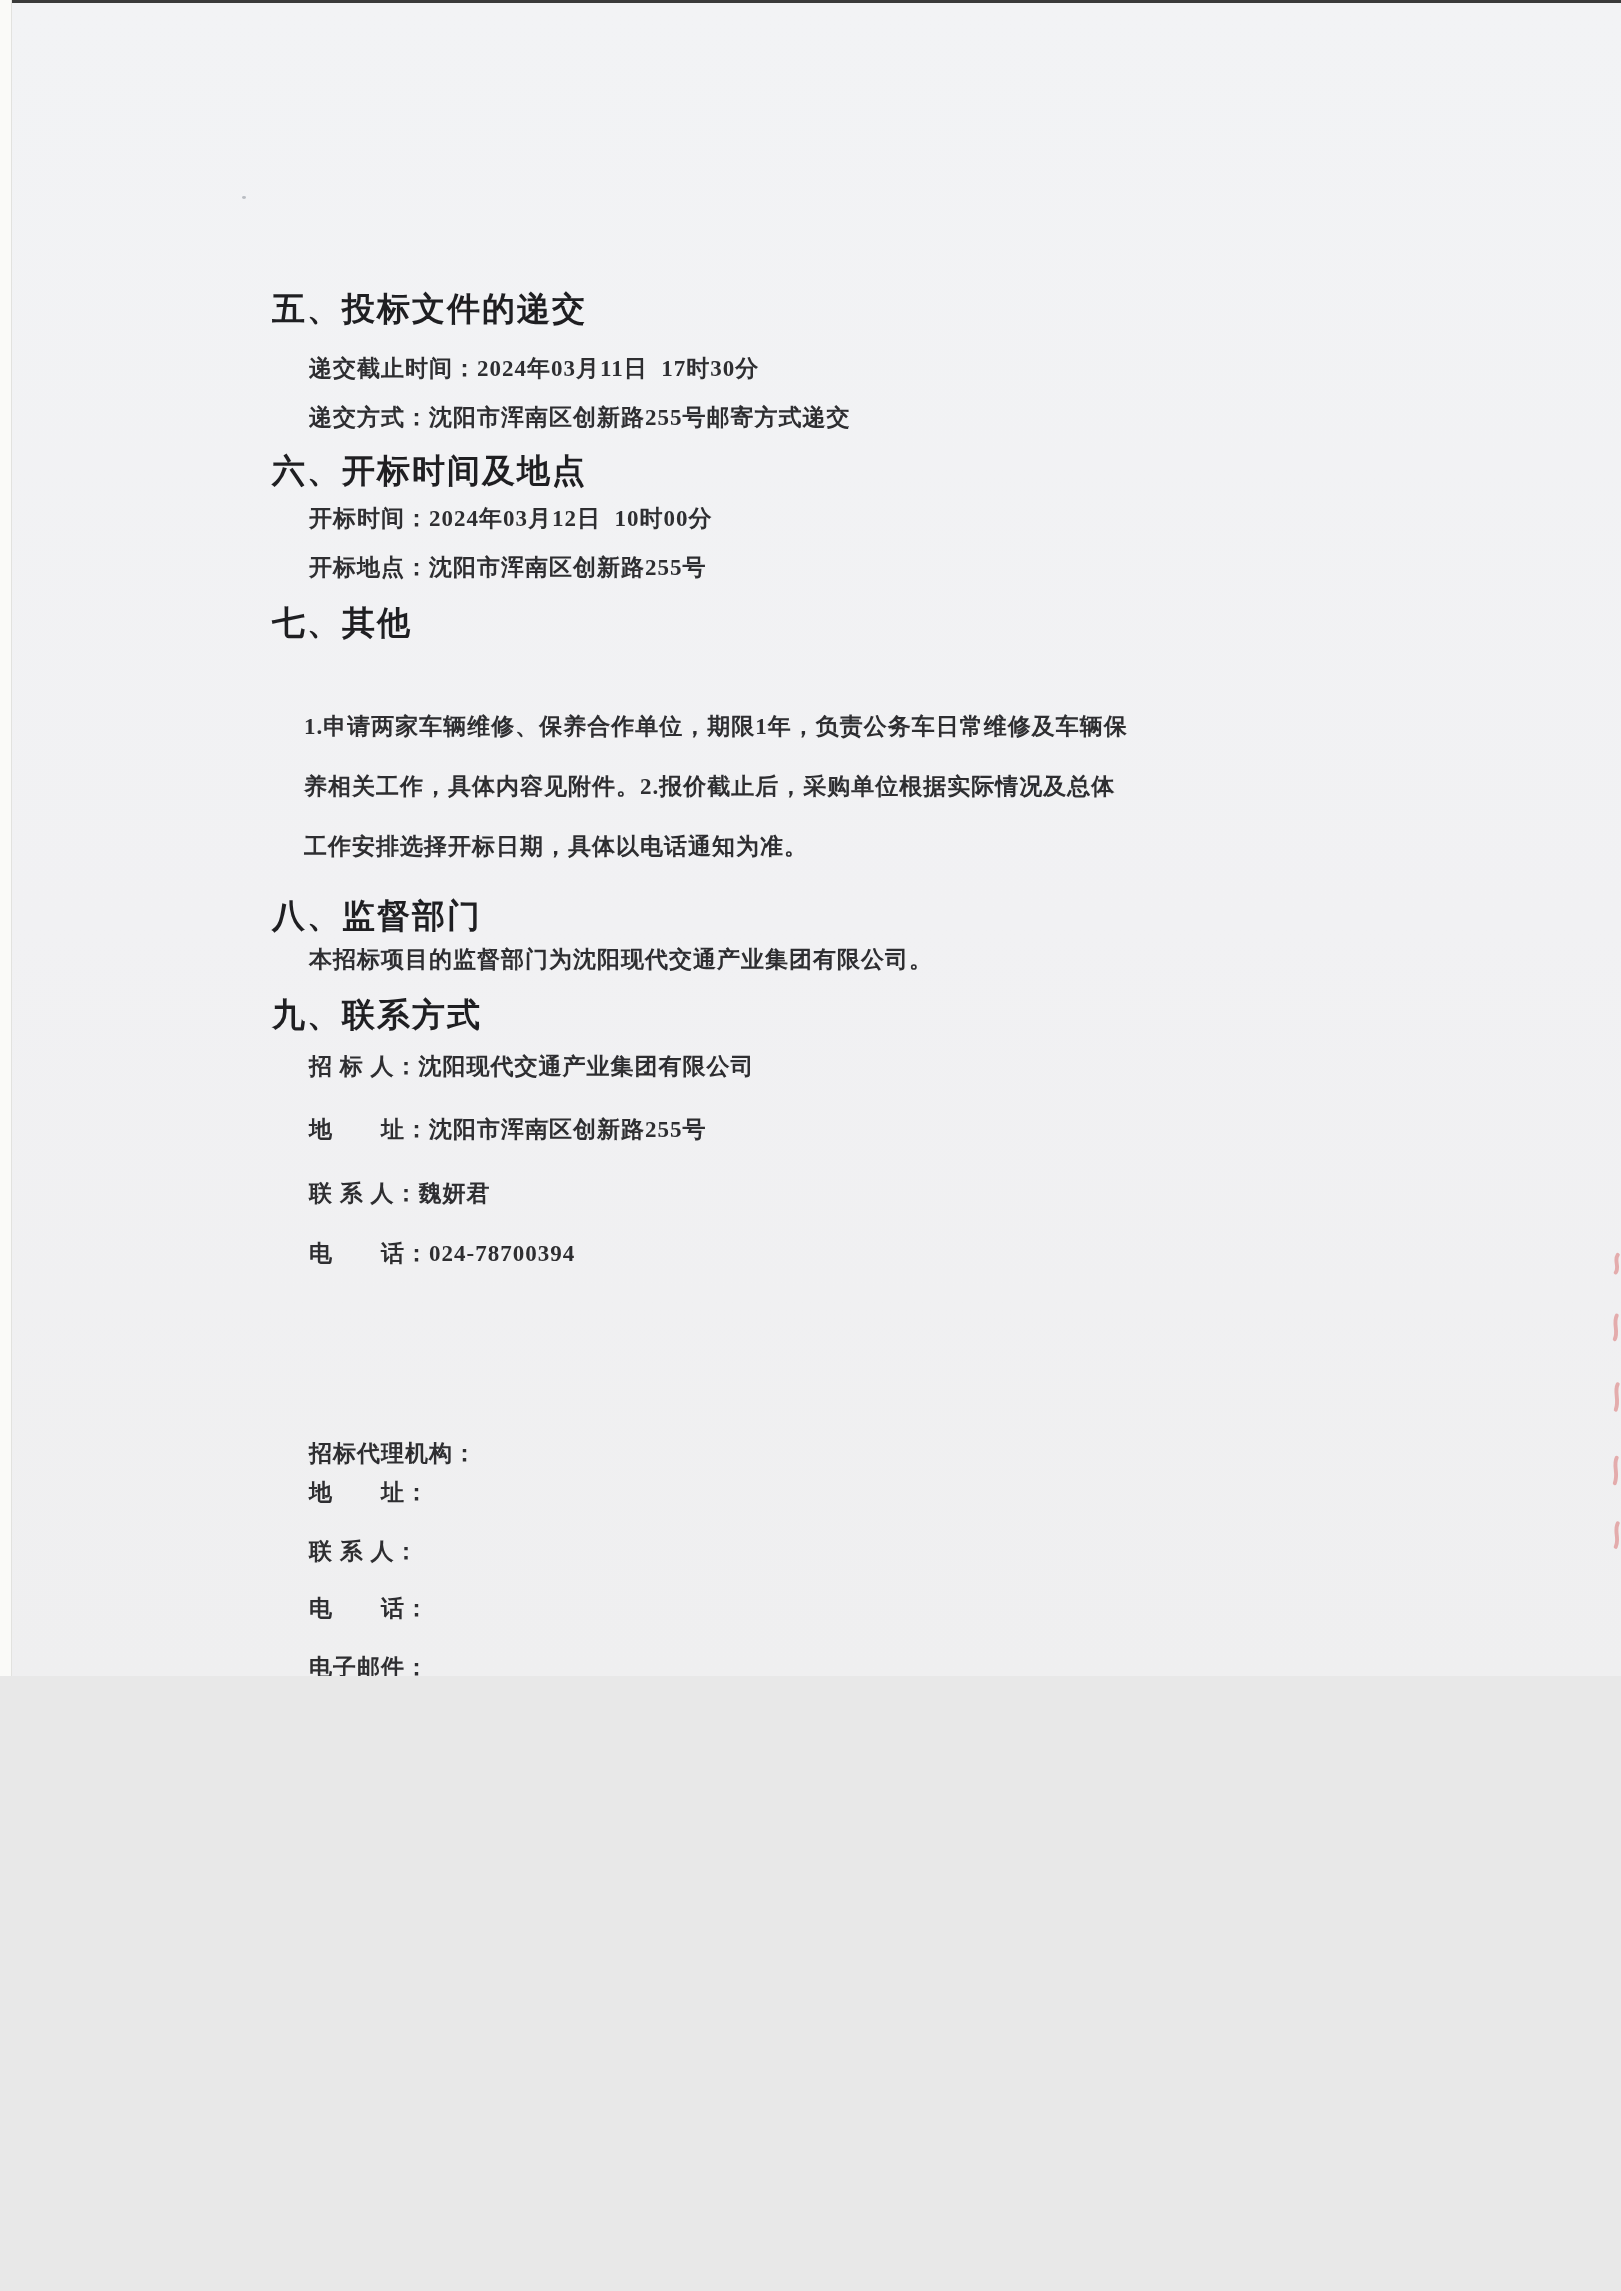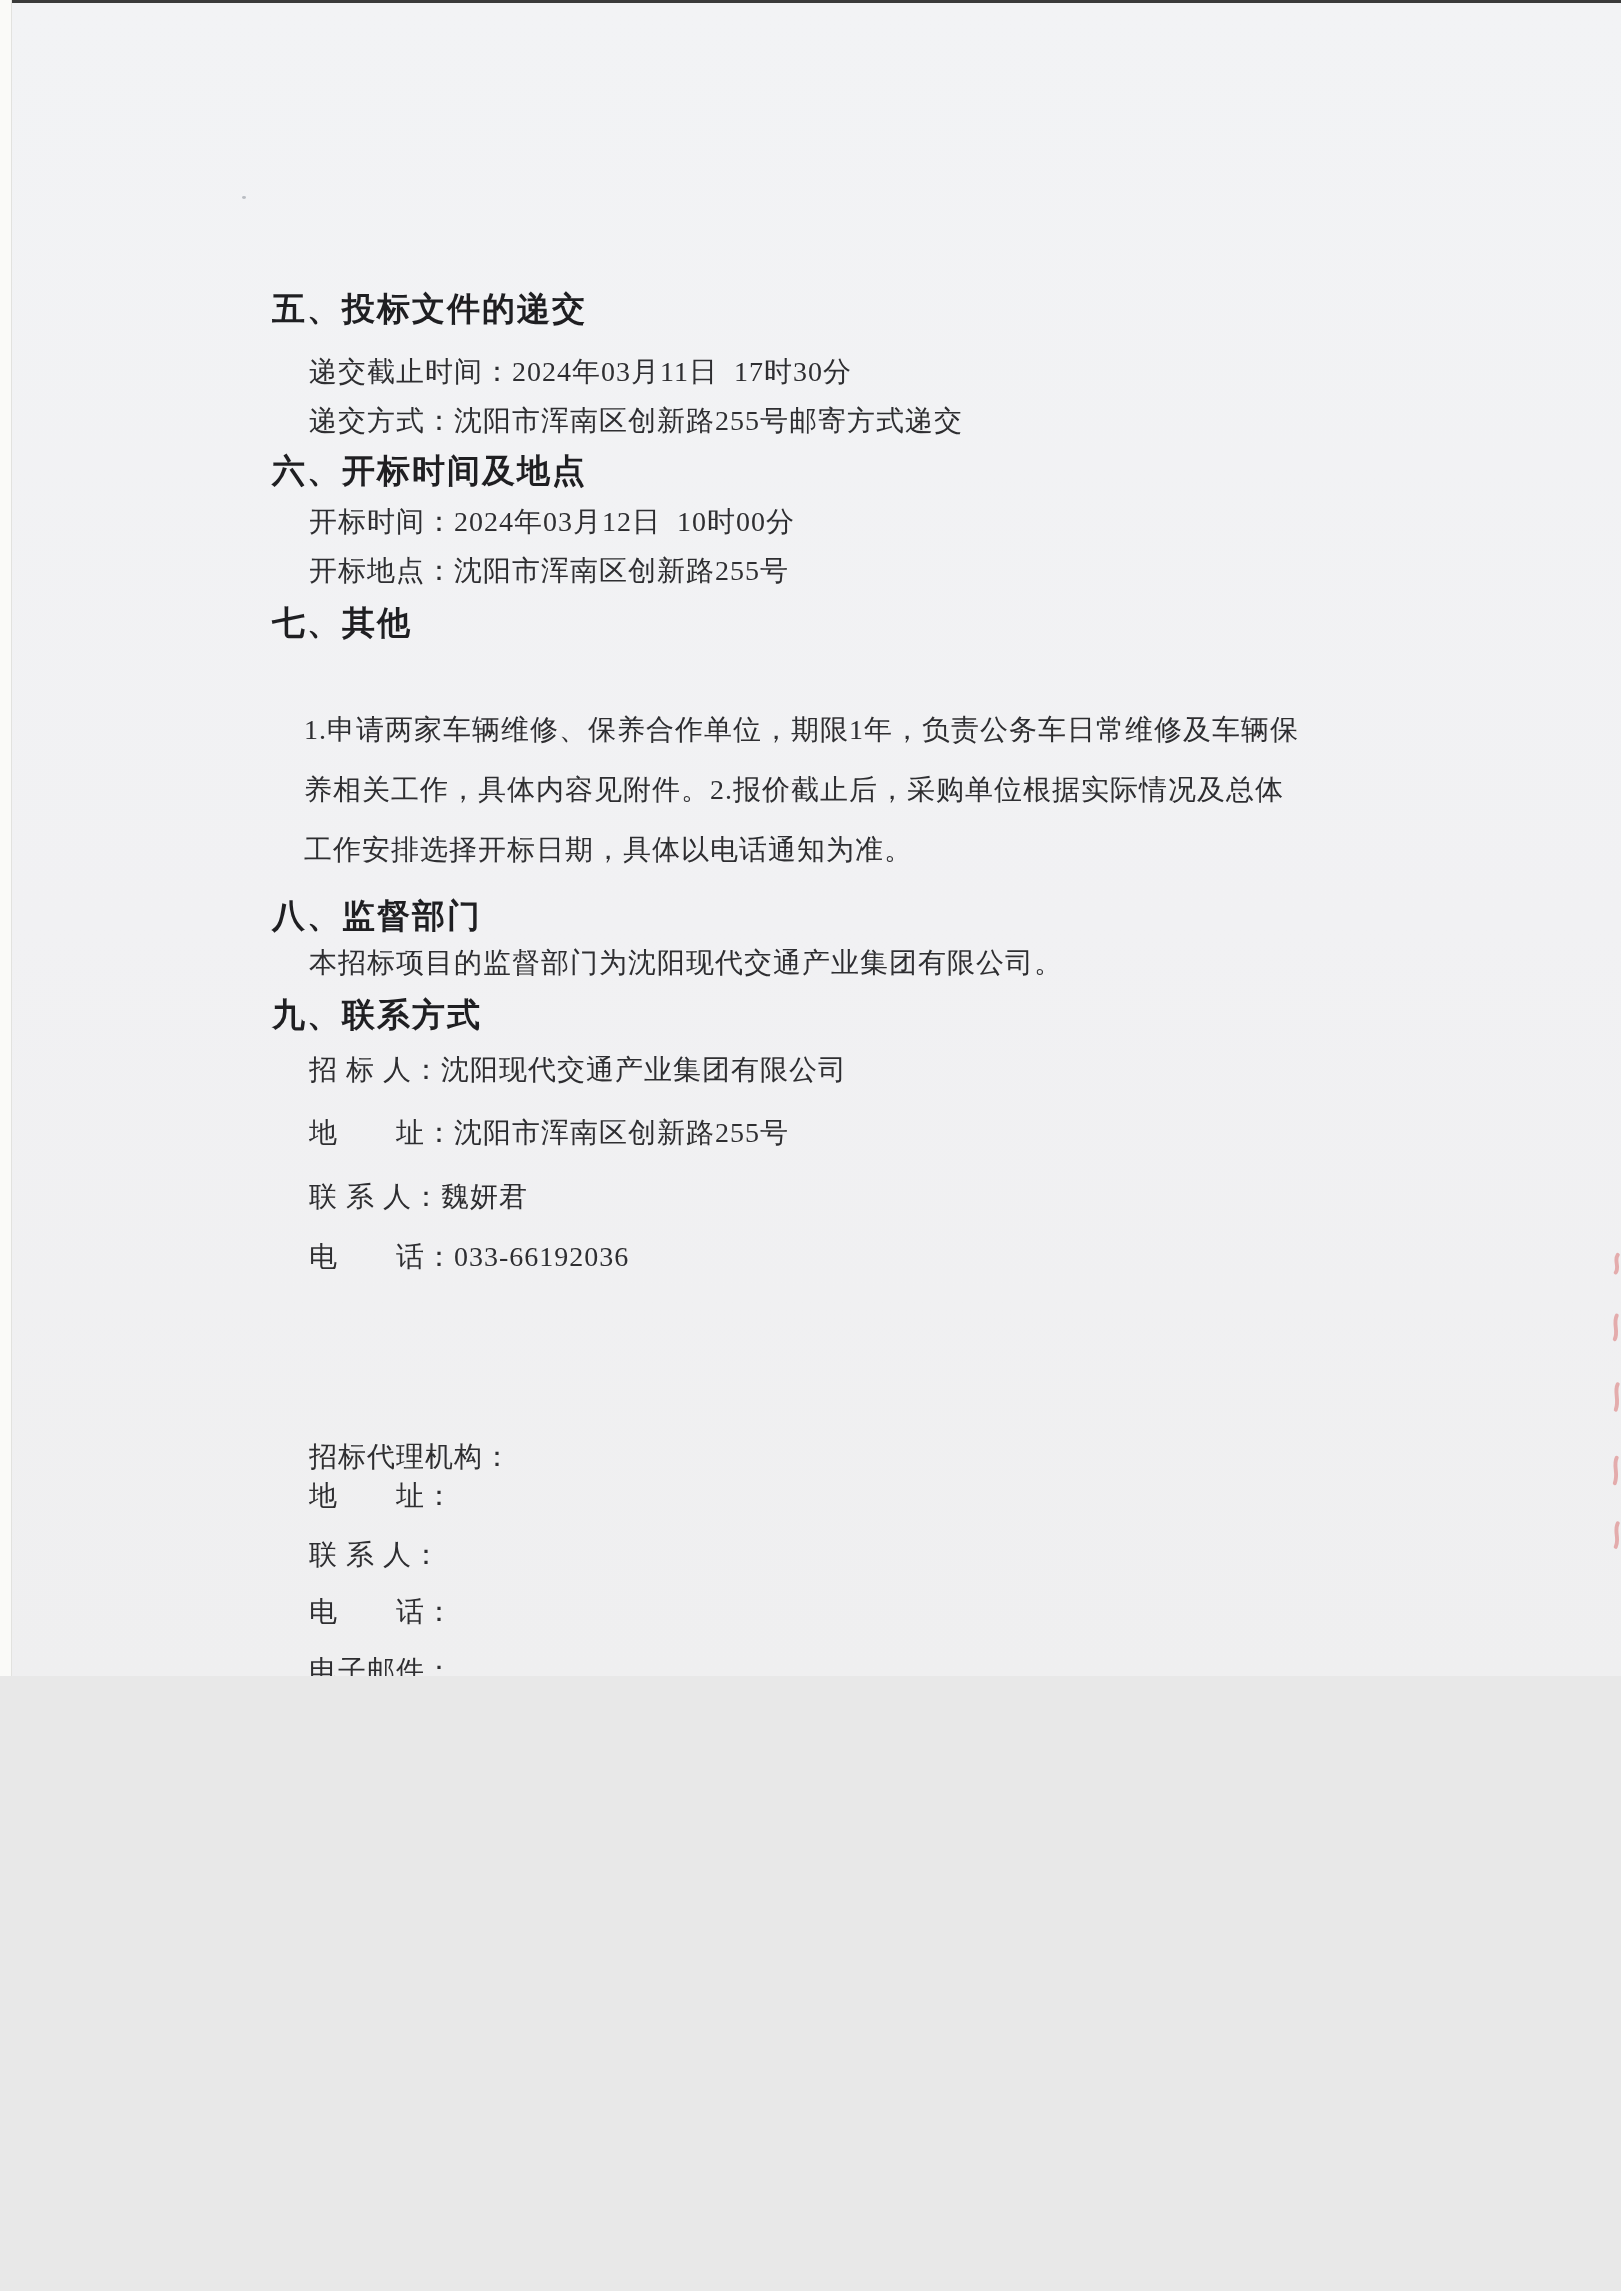--- a/index.html
+++ b/index.html
@@ -10,24 +10,25 @@
     overflow:hidden;
     font-family:"Liberation Serif","DejaVu Serif",serif;
     color:#2b2b2e;
   }
   .edge-top{position:absolute;left:0;top:0;width:100%;height:2.9px;background:#3a3a3a;}
   .edge-left{position:absolute;left:0;top:0;width:10.8px;height:100%;background:#fafaf8;border-right:1px solid #e2e2df;}
   .speck{position:absolute;background:#b9bcc2;border-radius:50%;}
 
   .line{
     position:absolute;
-    font-size:28px;
+    font-size:23px;
     letter-spacing:1px;
     white-space:pre;
     color:#2e2e31;
+    font-weight:bold;
   }
   .heading{
     position:absolute;
     font-family:"Liberation Sans","DejaVu Sans",sans-serif;
     font-weight:700;
     font-size:33px;
     letter-spacing:2px;
     white-space:pre;
     color:#1f1f22;
   }
@@ -73,21 +74,21 @@
   <div class="line" style="left:304px;top:771px;">养相关工作，具体内容见附件。2.报价截止后，采购单位根据实际情况及总体</div>
   <div class="line" style="left:304px;top:831px;">工作安排选择开标日期，具体以电话通知为准。</div>
 
   <div class="heading" style="left:272px;top:894px;">八、监督部门</div>
   <div class="line" style="left:309px;top:944px;">本招标项目的监督部门为沈阳现代交通产业集团有限公司。</div>
 
   <div class="heading" style="left:272px;top:993px;">九、联系方式</div>
   <div class="line" style="left:309px;top:1051px;">招 标 人：沈阳现代交通产业集团有限公司</div>
   <div class="line" style="left:309px;top:1114px;">地　　址：沈阳市浑南区创新路255号</div>
   <div class="line" style="left:309px;top:1178px;">联 系 人：魏妍君</div>
-  <div class="line" style="left:309px;top:1238px;">电　　话：033-66192036</div>
+  <div class="line" style="left:309px;top:1238px;">电　　话：024-78700394</div>
 
   <div class="line" style="left:309px;top:1418px;margin-top:20px;">招标代理机构：</div>
   <div class="line" style="left:309px;top:1477px;">地　　址：</div>
   <div class="line" style="left:309px;top:1536px;">联 系 人：</div>
   <div class="line" style="left:309px;top:1593px;">电　　话：</div>
   <div class="line" style="left:309px;top:1652px;">电子邮件：</div>
 
   <div class="line" style="left:294px;top:1892px;">招标人或其招标代理机构主要负责人（项目负责人）：</div>
   <div class="rule" style="left:1083px;top:1929px;width:176px;"></div>
   <div class="line" style="left:1261px;top:1892px;margin-top:16px;">（签名）</div>

